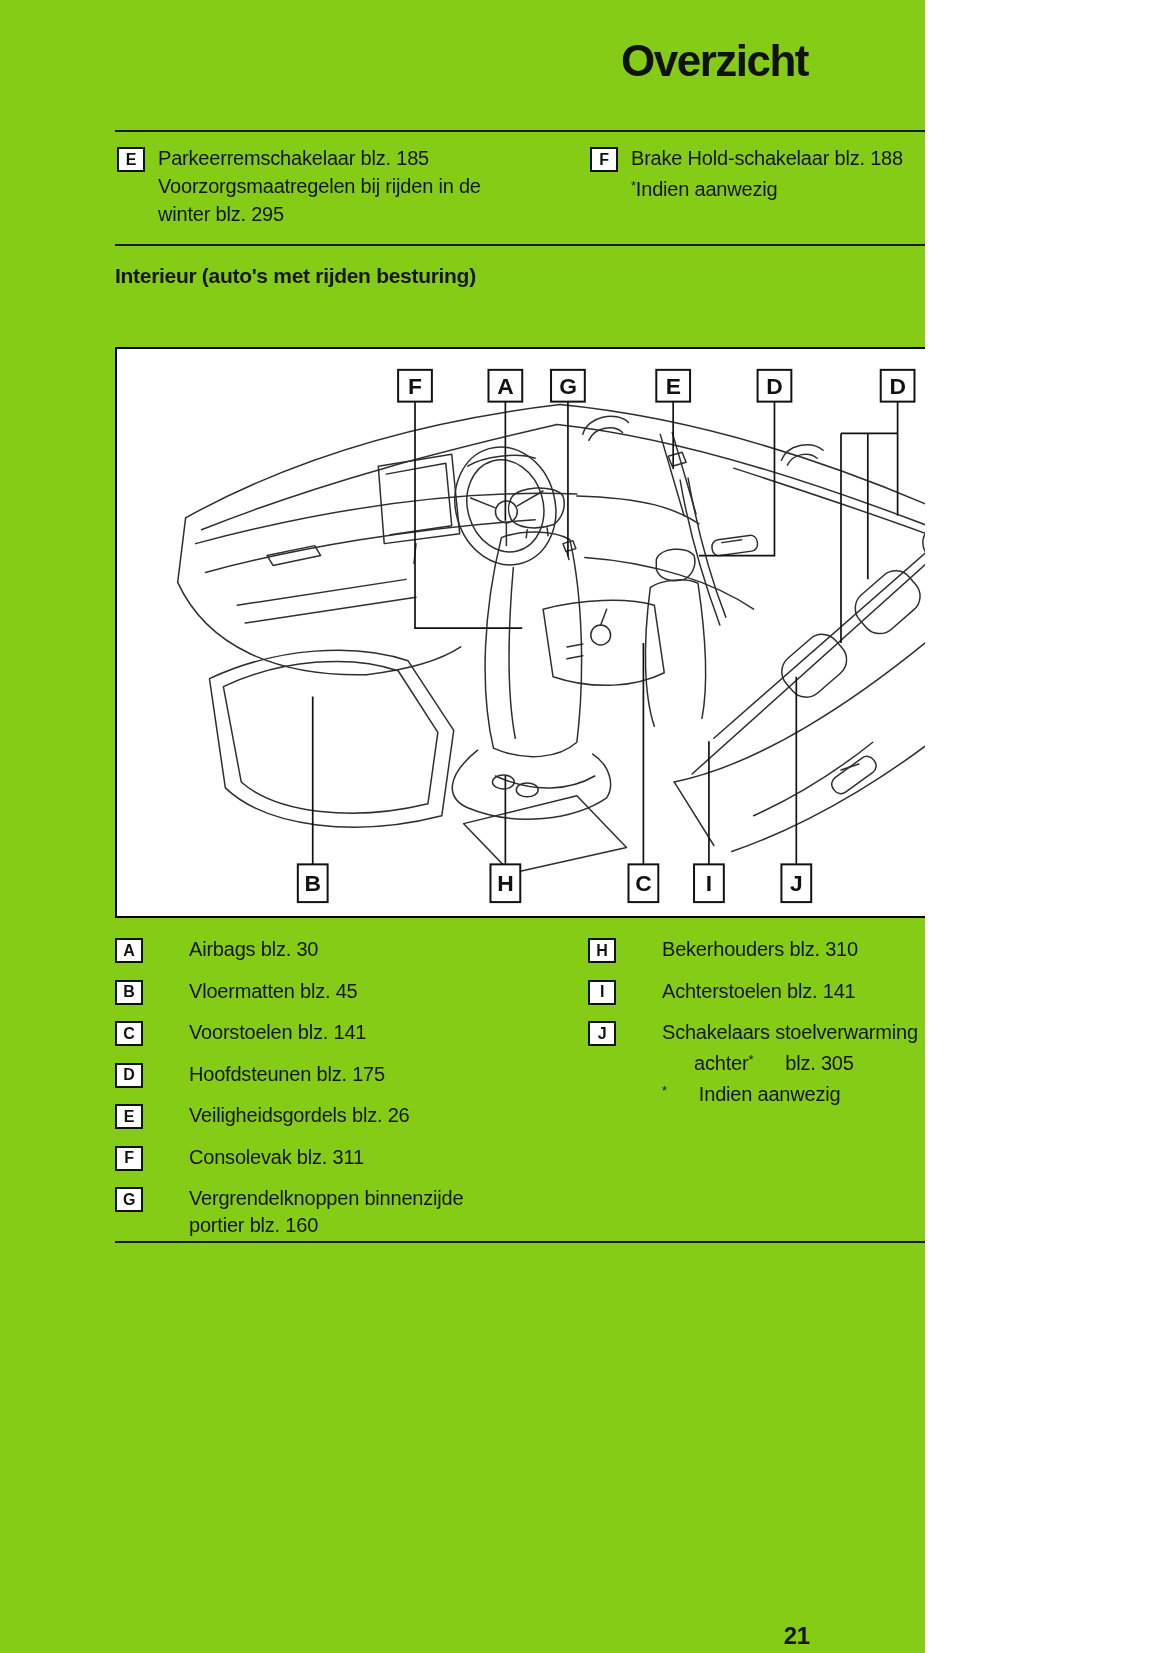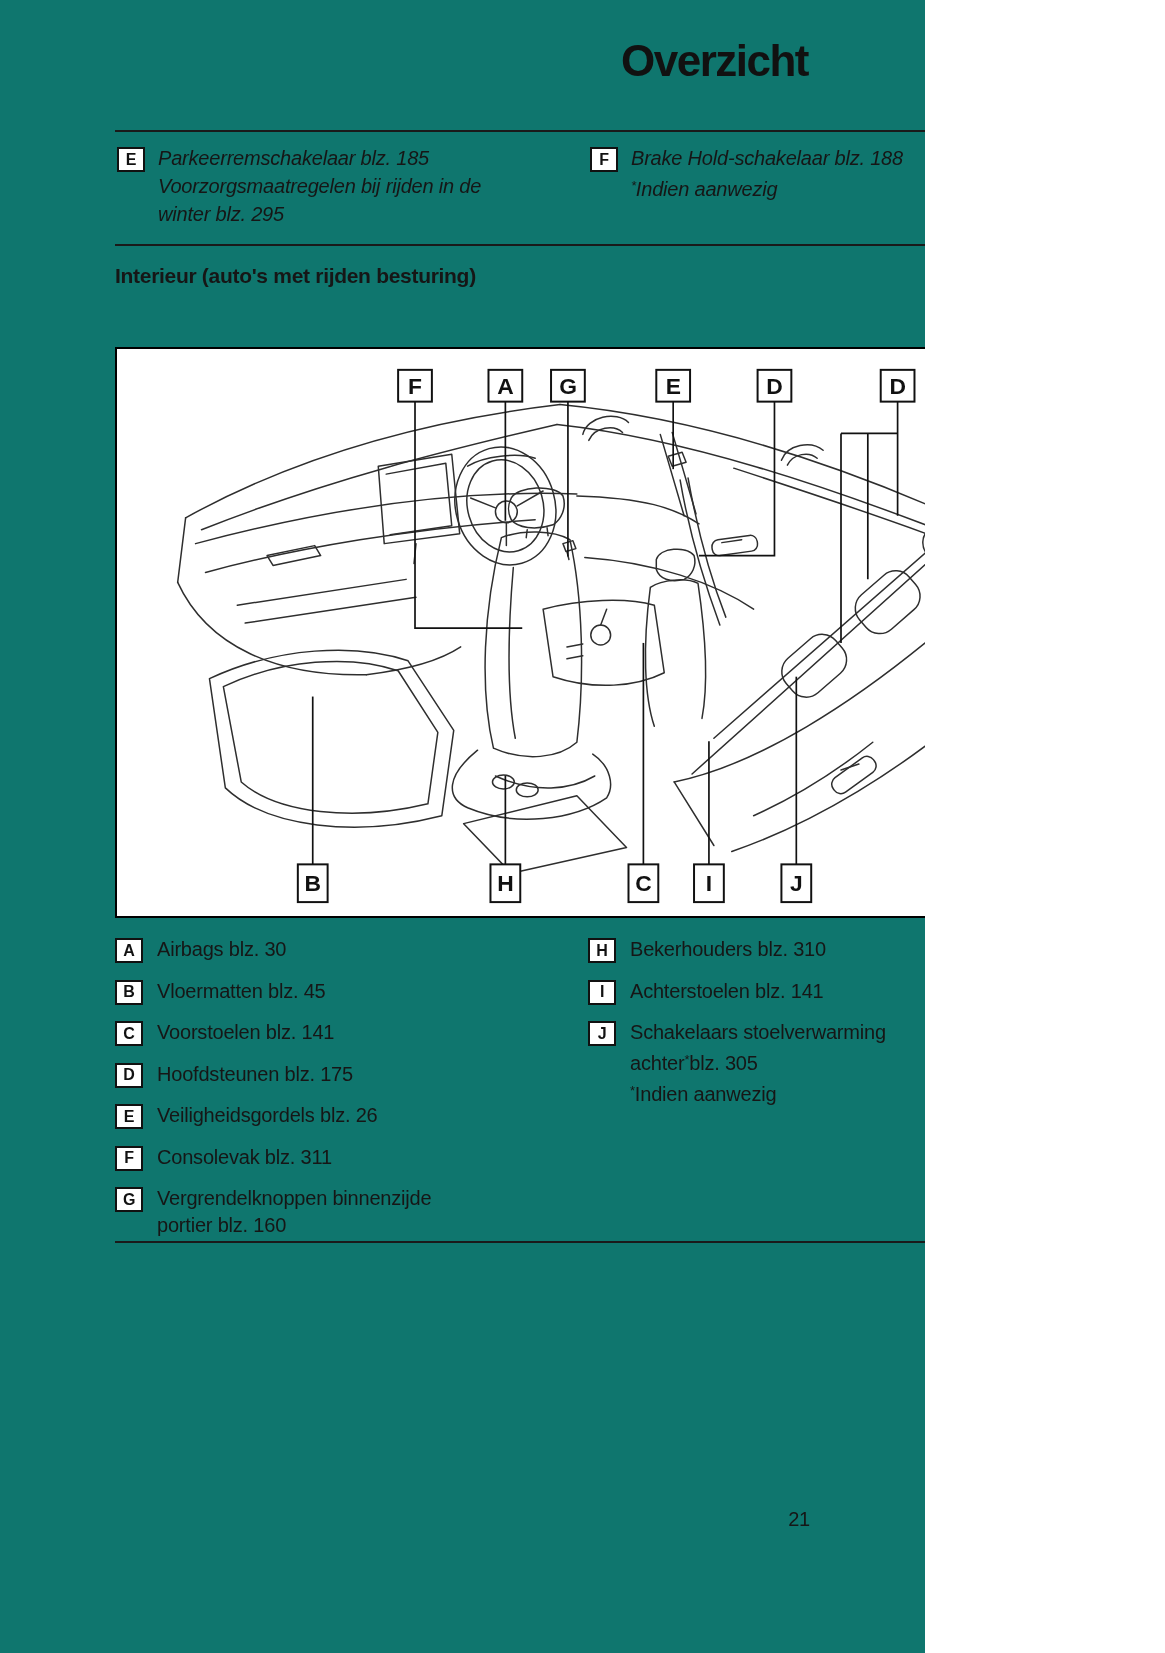--- a/index.html
+++ b/index.html
@@ -1,48 +1,48 @@
 <!DOCTYPE html>
 <html><head>
 <meta charset="utf-8">
 <style>
   html,body{margin:0;padding:0;background:#fff;}
-  .page{position:relative;width:925px;height:1653px;background:#0f766e;overflow:hidden;
+  .page{position:relative;width:925px;height:1653px;background:#84cc16;overflow:hidden;
         font-family:"Liberation Sans",sans-serif;color:#161616;letter-spacing:-0.2px;}
   .page-title{position:absolute;top:36px;right:117px;font-size:44px;font-weight:700;
               letter-spacing:-1.5px;color:#111;}
   .rule{position:absolute;height:2px;background:#1a1a1a;}
   .rule-top{left:115px;top:130px;width:933px;}
   .rule-mid{left:115px;top:244px;width:933px;}
   .rule-bottom{left:115px;top:1241px;width:885px;}
   .side-tab{position:absolute;left:1068px;top:157px;width:97px;height:101px;background:#969696;}
   .side-tab-label{position:absolute;left:1070px;top:276px;height:130px;
                   writing-mode:vertical-rl;font-size:20px;color:#161616;letter-spacing:0.5px;}
   .letter-box{flex:none;width:24px;height:21px;border:2px solid #111;display:flex;
               align-items:center;justify-content:center;font-weight:700;font-size:16px;
               background:#fff;color:#111;}
   .ref-item{position:absolute;display:flex;gap:13px;align-items:flex-start;}
-  .ref-item .txt{font-size:20px;line-height:28px;margin-top:-3px;font-style:italic;}
+  .ref-item .txt{font-size:20px;line-height:28px;margin-top:-3px;}
   .ref-item .txt span{display:block;}
   .item-e{left:117px;top:147px;width:460px;}
   .item-f{left:590px;top:147px;width:440px;}
   .sup{font-size:13px;vertical-align:6px;}
   .section-heading{position:absolute;left:115px;top:264px;font-size:21px;font-weight:700;
                    letter-spacing:-0.3px;}
   .diagram-box{position:absolute;left:115px;top:347px;width:885px;height:571px;
                border:2px solid #000;box-sizing:border-box;background:#fff;}
   .diagram-box svg{display:block;width:100%;height:100%;}
   .legend-col{position:absolute;display:flex;flex-direction:column;}
   .legend-left{left:115px;top:938px;width:455px;}
   .legend-right{left:588px;top:938px;width:430px;}
   .legend-row{display:flex;gap:14px;align-items:flex-start;height:41.5px;}
   .legend-row.tall{height:auto;}
   .legend-row .txt{font-size:20px;line-height:27px;margin-top:-2px;}
-  .legend-row .txt span{display:block;}
-  .page-number{position:absolute;top:1508px;right:115px;font-size:20px;font-weight:400;}
+  .legend-row .txt span{display:block;margin-left:32px;}
+  .page-number{position:absolute;top:1622px;right:115px;font-size:24px;font-weight:700;}
   svg text.lbl{font-family:"Liberation Sans",sans-serif;font-weight:700;font-size:23px;fill:#111;}
   .art{stroke:#2e2e2e;fill:none;stroke-width:1.5;stroke-linecap:round;stroke-linejoin:round;}
   .leader{stroke:#111;fill:none;stroke-width:1.7;}
   .lblbox{fill:#fff;stroke:#111;stroke-width:2;}
 </style>
 </head>
 <body>
 
 <div class="page">
 

